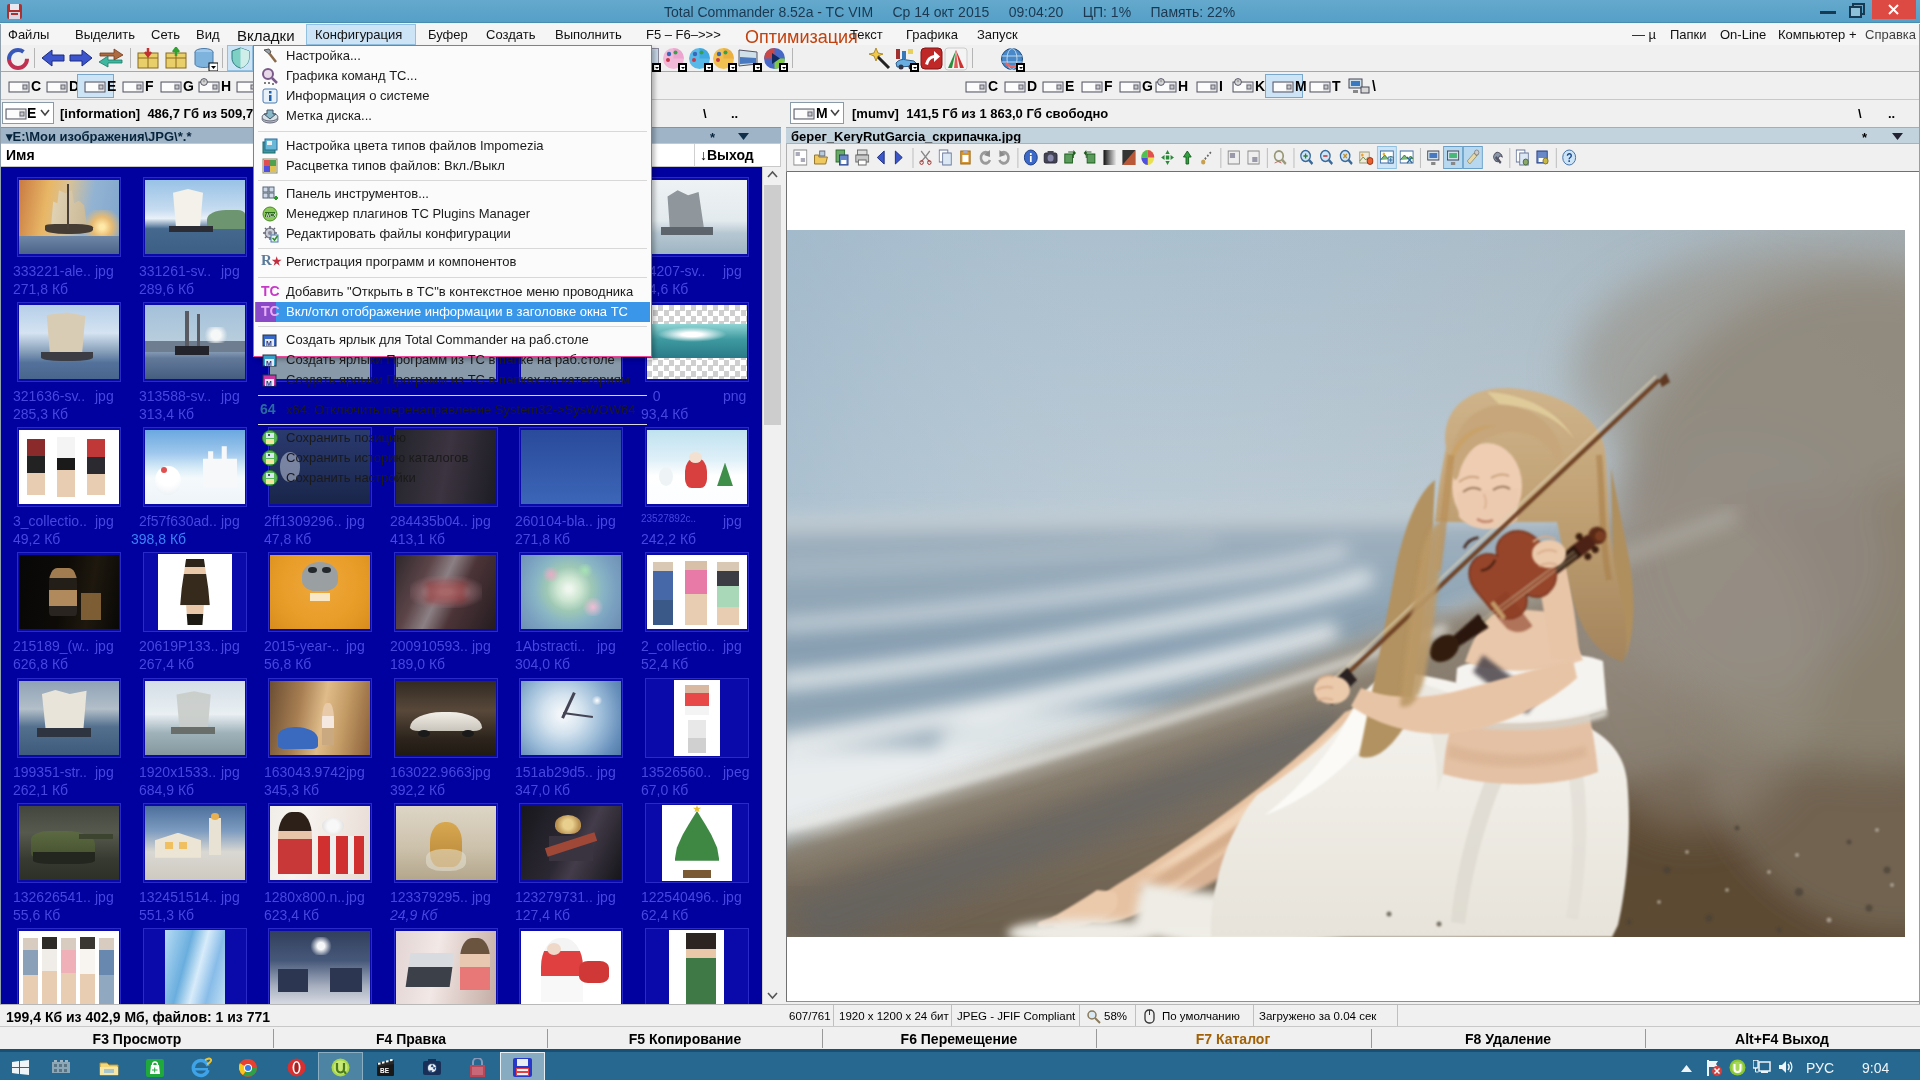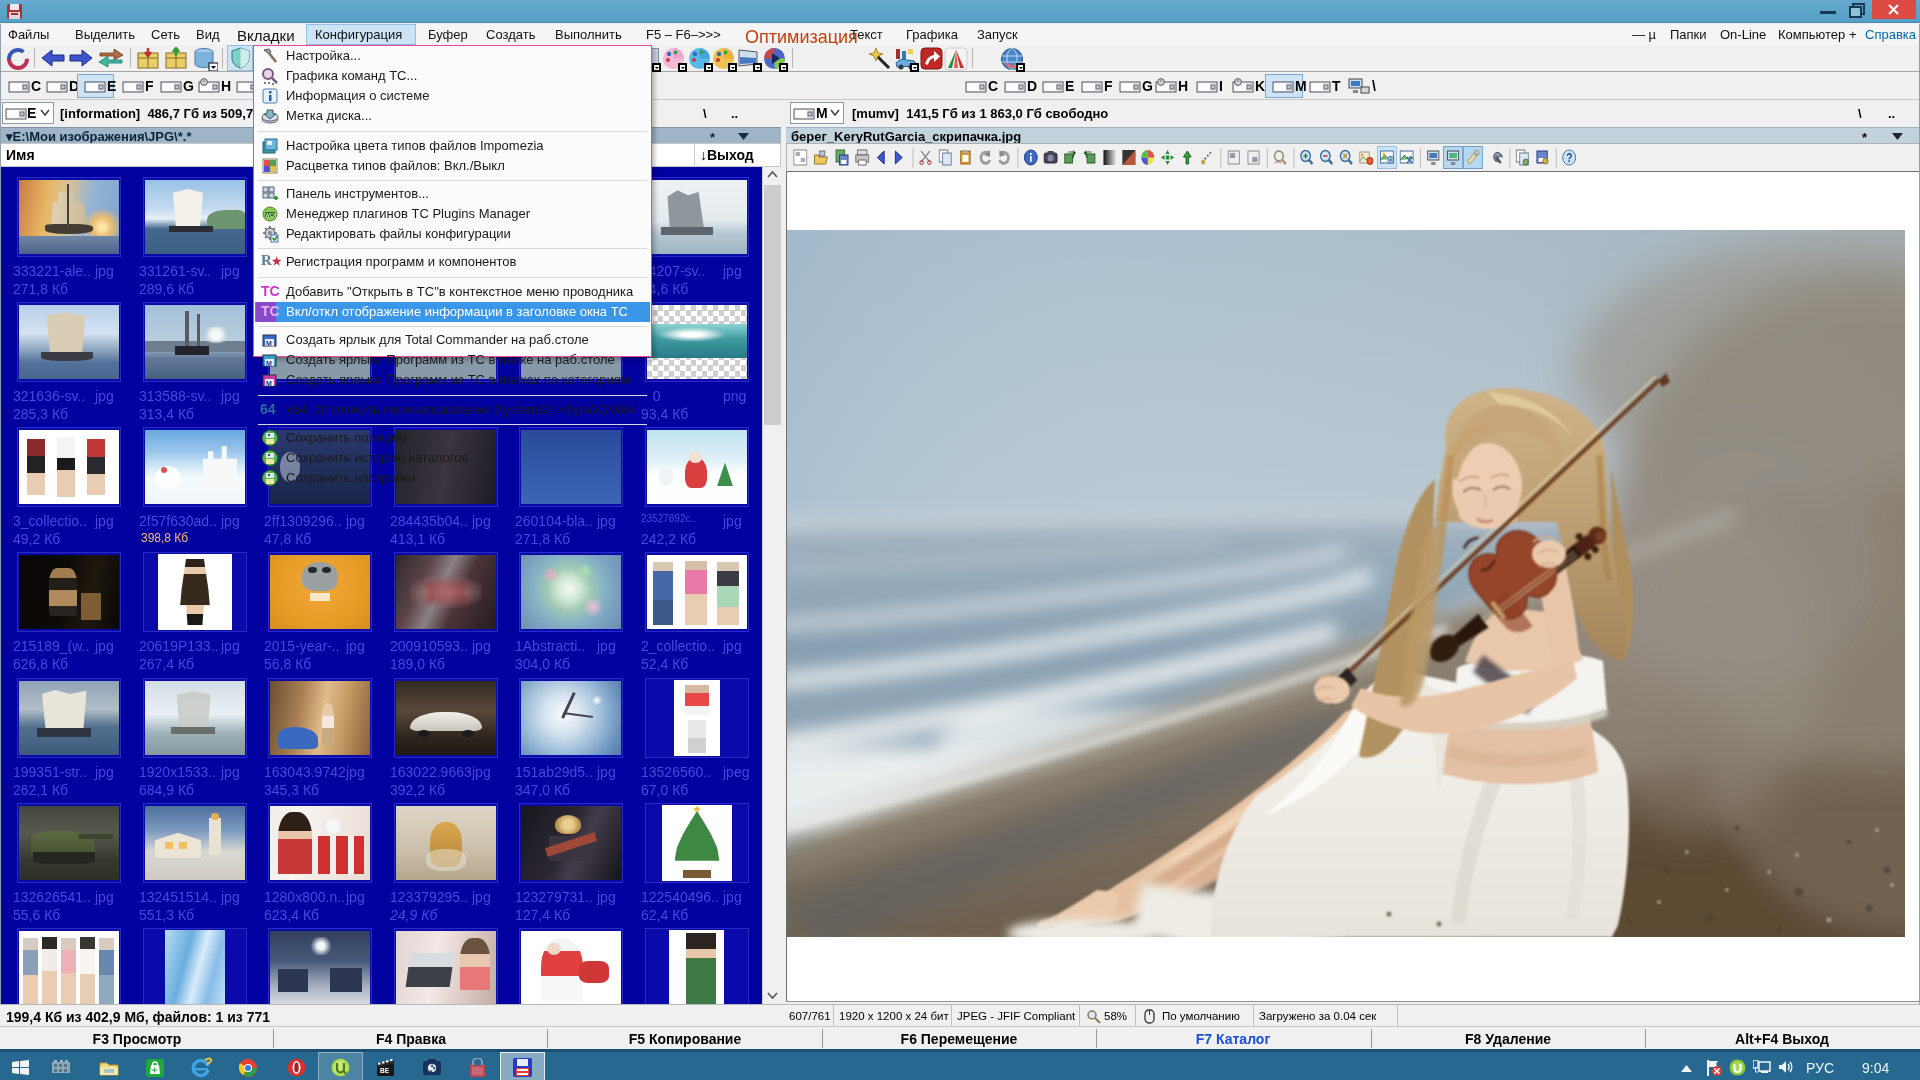--- a/index.html
+++ b/index.html
@@ -7,20 +7,21 @@
 .b{font-weight:bold;}
 </style></head><body>
 
 <div class="abs" style="left:0;top:0;width:1920px;height:23px;background:linear-gradient(#65a9cd,#559fc7);border-bottom:1px solid #4a8cb0;">
  <svg class="abs" style="left:6px;top:3px" width="17" height="17" viewBox="0 0 17 17">
   <rect x="1" y="1" width="15" height="15" rx="2" fill="#b03030"></rect>
   <rect x="4" y="1" width="9" height="6" fill="#e8e8f0"></rect>
   <rect x="3" y="9" width="11" height="7" fill="#d8d8e4"></rect>
   <rect x="5" y="10" width="7" height="2" fill="#b03030"></rect>
  </svg>
+ <div class="abs" style="left:664px;top:4px;width:640px;font-size:14px;color:#1c3850;">Total Commander 8.52a - TC VIM&nbsp;&nbsp;&nbsp;&nbsp;&nbsp;Ср 14 окт 2015&nbsp;&nbsp;&nbsp;&nbsp;&nbsp;09:04:20&nbsp;&nbsp;&nbsp;&nbsp;&nbsp;ЦП: 1%&nbsp;&nbsp;&nbsp;&nbsp;&nbsp;Память: 22%</div>
  <div class="abs" style="left:1820px;top:11px;width:16px;height:3px;background:#173a52;"></div>
  <svg class="abs" style="left:1849px;top:3px" width="16" height="15" viewBox="0 0 16 15">
   <rect x="4" y="1" width="11" height="10" fill="none" stroke="#173a52" stroke-width="2"></rect>
   <rect x="1" y="4" width="11" height="10" fill="#8fc0da" stroke="#173a52" stroke-width="2"></rect>
  </svg>
  <div class="abs" style="left:1872px;top:0;width:44px;height:19px;background:#dd4a44;">
   <svg class="abs" style="left:15px;top:3px" width="13" height="13" viewBox="0 0 13 13">
         <path d="M2,2 L11,11 M11,2 L2,11" stroke="#fff" stroke-width="2"></path>
       </svg>
  </div>
@@ -39,21 +40,21 @@
 <div class="abs" style="left:555px;top:3px;font-size:13px;color:#111;">Выполнить</div>
 <div class="abs" style="left:646px;top:3px;font-size:13px;color:#111;">F5&nbsp;–&nbsp;F6–&gt;&gt;&gt;</div>
 <div class="abs" style="left:745px;top:3px;font-size:18px;color:#c2410c;">Оптимизация</div>
 <div class="abs" style="left:850px;top:3px;font-size:13px;color:#111;">Текст</div>
 <div class="abs" style="left:906px;top:3px;font-size:13px;color:#111;">Графика</div>
 <div class="abs" style="left:977px;top:3px;font-size:13px;color:#111;">Запуск</div>
 <div class="abs" style="left:1632px;top:3px;font-size:13px;color:#111;">—&nbsp;µ</div>
 <div class="abs" style="left:1670px;top:3px;font-size:13px;color:#111;">Папки</div>
 <div class="abs" style="left:1720px;top:3px;font-size:13px;color:#111;">On-Line</div>
 <div class="abs" style="left:1778px;top:3px;font-size:13px;color:#111;">Компьютер +</div>
-<div class="abs" style="left:1865px;top:3px;font-size:13px;color:#0369a1;">Справка</div>
+<div class="abs" style="left:1865px;top:3px;font-size:13px;color:#404040;">Справка</div>
 </div>
 <div class="abs" style="left:0;top:45px;width:1920px;height:27px;background:#f0f0f0;border-bottom:1px solid #a8a8a8;">
 <svg class="abs" style="left:6px;top:2px" width="24" height="24" viewBox="0 0 24 24">
       <circle cx="12" cy="12" r="9" fill="none" stroke="#c03050" stroke-width="4" stroke-dasharray="28 28"></circle>
       <circle cx="12" cy="12" r="9" fill="none" stroke="#3858b8" stroke-width="4" stroke-dasharray="0 28 20 8"></circle>
     </svg>
 <div class="abs" style="left:34px;top:3px;width:1px;height:20px;background:#b5b5b5;"></div>
 <svg class="abs" style="left:40px;top:3px" width="26" height="20" viewBox="0 0 26 20">
       <path d="M24,7 L12,7 L12,2 L2,10 L12,18 L12,13 L24,13 Z" fill="#3c55cc" stroke="#1a2a80" stroke-width="1"></path>
     </svg>
@@ -634,21 +635,21 @@
     <div class="abs" style="left:12px;top:364px;font-size:14px;color:#4747e0;">49,2 Кб</div>
 <div class="abs" style="left:142px;top:260px;width:104px;height:80px;background:#0a0aaa;border:1px solid #2a2ac8;">
       <div class="abs" style="left:1px;top:2px;width:100px;height:74px;background:linear-gradient(#6aa8e0 0%,#9cc6ec 30%,#d8ecf8 52%,#f4fafc 65%,#eef4f8 100%);overflow:hidden;">
         <div class="abs" style="left:58%;top:22%;width:34%;height:56%;background:#f6f8fa;clip-path:polygon(0 100%,0 30%,15% 30%,15% 12%,30% 12%,30% 30%,55% 30%,55% 0,70% 0,70% 30%,100% 30%,100% 100%);"></div>
         <div class="abs" style="left:10%;top:48%;width:26%;height:40%;background:radial-gradient(circle at 50% 30%,#fff 45%,#e8eef2 100%);border-radius:50%;"></div>
         <div class="abs" style="left:16%;top:50%;width:6%;height:8%;background:#e05050;border-radius:50%;"></div>
       </div>
     </div>
 <div class="abs" style="left:138px;top:346px;width:104px;font-size:14px;color:#4747e0;">2f57f630ad..</div>
     <div class="abs" style="left:220px;top:346px;font-size:14px;color:#4747e0;">jpg</div>
-    <div class="abs" style="left:140px;top:364px;font-size:12px;color:#fdba74;">398,8 Кб</div>
+    <div class="abs" style="left:130px;top:364px;font-size:14px;color:#3b82f6;">398,8 Кб</div>
 <div class="abs" style="left:267px;top:260px;width:104px;height:80px;background:#0a0aaa;border:1px solid #2a2ac8;">
       <div class="abs" style="left:1px;top:2px;width:100px;height:74px;background:linear-gradient(#2a3a6e,#19254a);overflow:hidden;">
         <div class="abs" style="left:10%;top:30%;width:20%;height:40%;background:#cfd8e8;border-radius:50%;opacity:.5"></div>
       </div>
     </div>
 <div class="abs" style="left:263px;top:346px;width:104px;font-size:14px;color:#4747e0;">2ff1309296..</div>
     <div class="abs" style="left:345px;top:346px;font-size:14px;color:#4747e0;">jpg</div>
     <div class="abs" style="left:263px;top:364px;font-size:14px;color:#4747e0;">47,8 Кб</div>
 <div class="abs" style="left:393px;top:260px;width:104px;height:80px;background:#0a0aaa;border:1px solid #2a2ac8;">
       <div class="abs" style="left:1px;top:2px;width:100px;height:74px;background:linear-gradient(100deg,#23242c,#3c3440 50%,#1c1c24);overflow:hidden;"></div>
@@ -1262,21 +1263,21 @@
     </svg>
 <div class="abs" style="left:1162px;top:5px;font-size:11.5px;color:#000;">По умолчанию</div>
 <div class="abs" style="left:1254px;top:0px;width:144px;height:22px;border-right:1px solid #c0c0c0;background:#f0f0f0;"></div>
 <div class="abs" style="left:1259px;top:5px;font-size:11.5px;color:#000;">Загружено за 0.04 сек</div>
 </div>
 <div class="abs" style="left:0;top:1026px;width:1920px;height:23px;background:#f0f0f0;border-top:1px solid #c8c8c8;">
 <div class="abs b" style="left:37px;top:4px;width:200px;text-align:center;font-size:14px;color:#000;">F3 Просмотр</div>
 <div class="abs b" style="left:311px;top:4px;width:200px;text-align:center;font-size:14px;color:#000;">F4 Правка</div>
 <div class="abs b" style="left:585px;top:4px;width:200px;text-align:center;font-size:14px;color:#000;">F5 Копирование</div>
 <div class="abs b" style="left:859px;top:4px;width:200px;text-align:center;font-size:14px;color:#000;">F6 Перемещение</div>
-<div class="abs b" style="left:1133px;top:4px;width:200px;text-align:center;font-size:14px;color:#1d4ed8;">F7 Каталог</div>
+<div class="abs b" style="left:1133px;top:4px;width:200px;text-align:center;font-size:14px;color:#a16207;">F7 Каталог</div>
 <div class="abs b" style="left:1408px;top:4px;width:200px;text-align:center;font-size:14px;color:#000;">F8 Удаление</div>
 <div class="abs b" style="left:1682px;top:4px;width:200px;text-align:center;font-size:14px;color:#000;">Alt+F4 Выход</div>
 <div class="abs" style="left:273px;top:2px;width:1px;height:19px;background:#999;"></div>
 <div class="abs" style="left:547px;top:2px;width:1px;height:19px;background:#999;"></div>
 <div class="abs" style="left:822px;top:2px;width:1px;height:19px;background:#999;"></div>
 <div class="abs" style="left:1096px;top:2px;width:1px;height:19px;background:#999;"></div>
 <div class="abs" style="left:1371px;top:2px;width:1px;height:19px;background:#999;"></div>
 <div class="abs" style="left:1645px;top:2px;width:1px;height:19px;background:#999;"></div>
 </div>
 <div class="abs" style="left:0;top:1049px;width:1920px;height:31px;background:#26688f;border-top:3px solid #1a4e72;">

